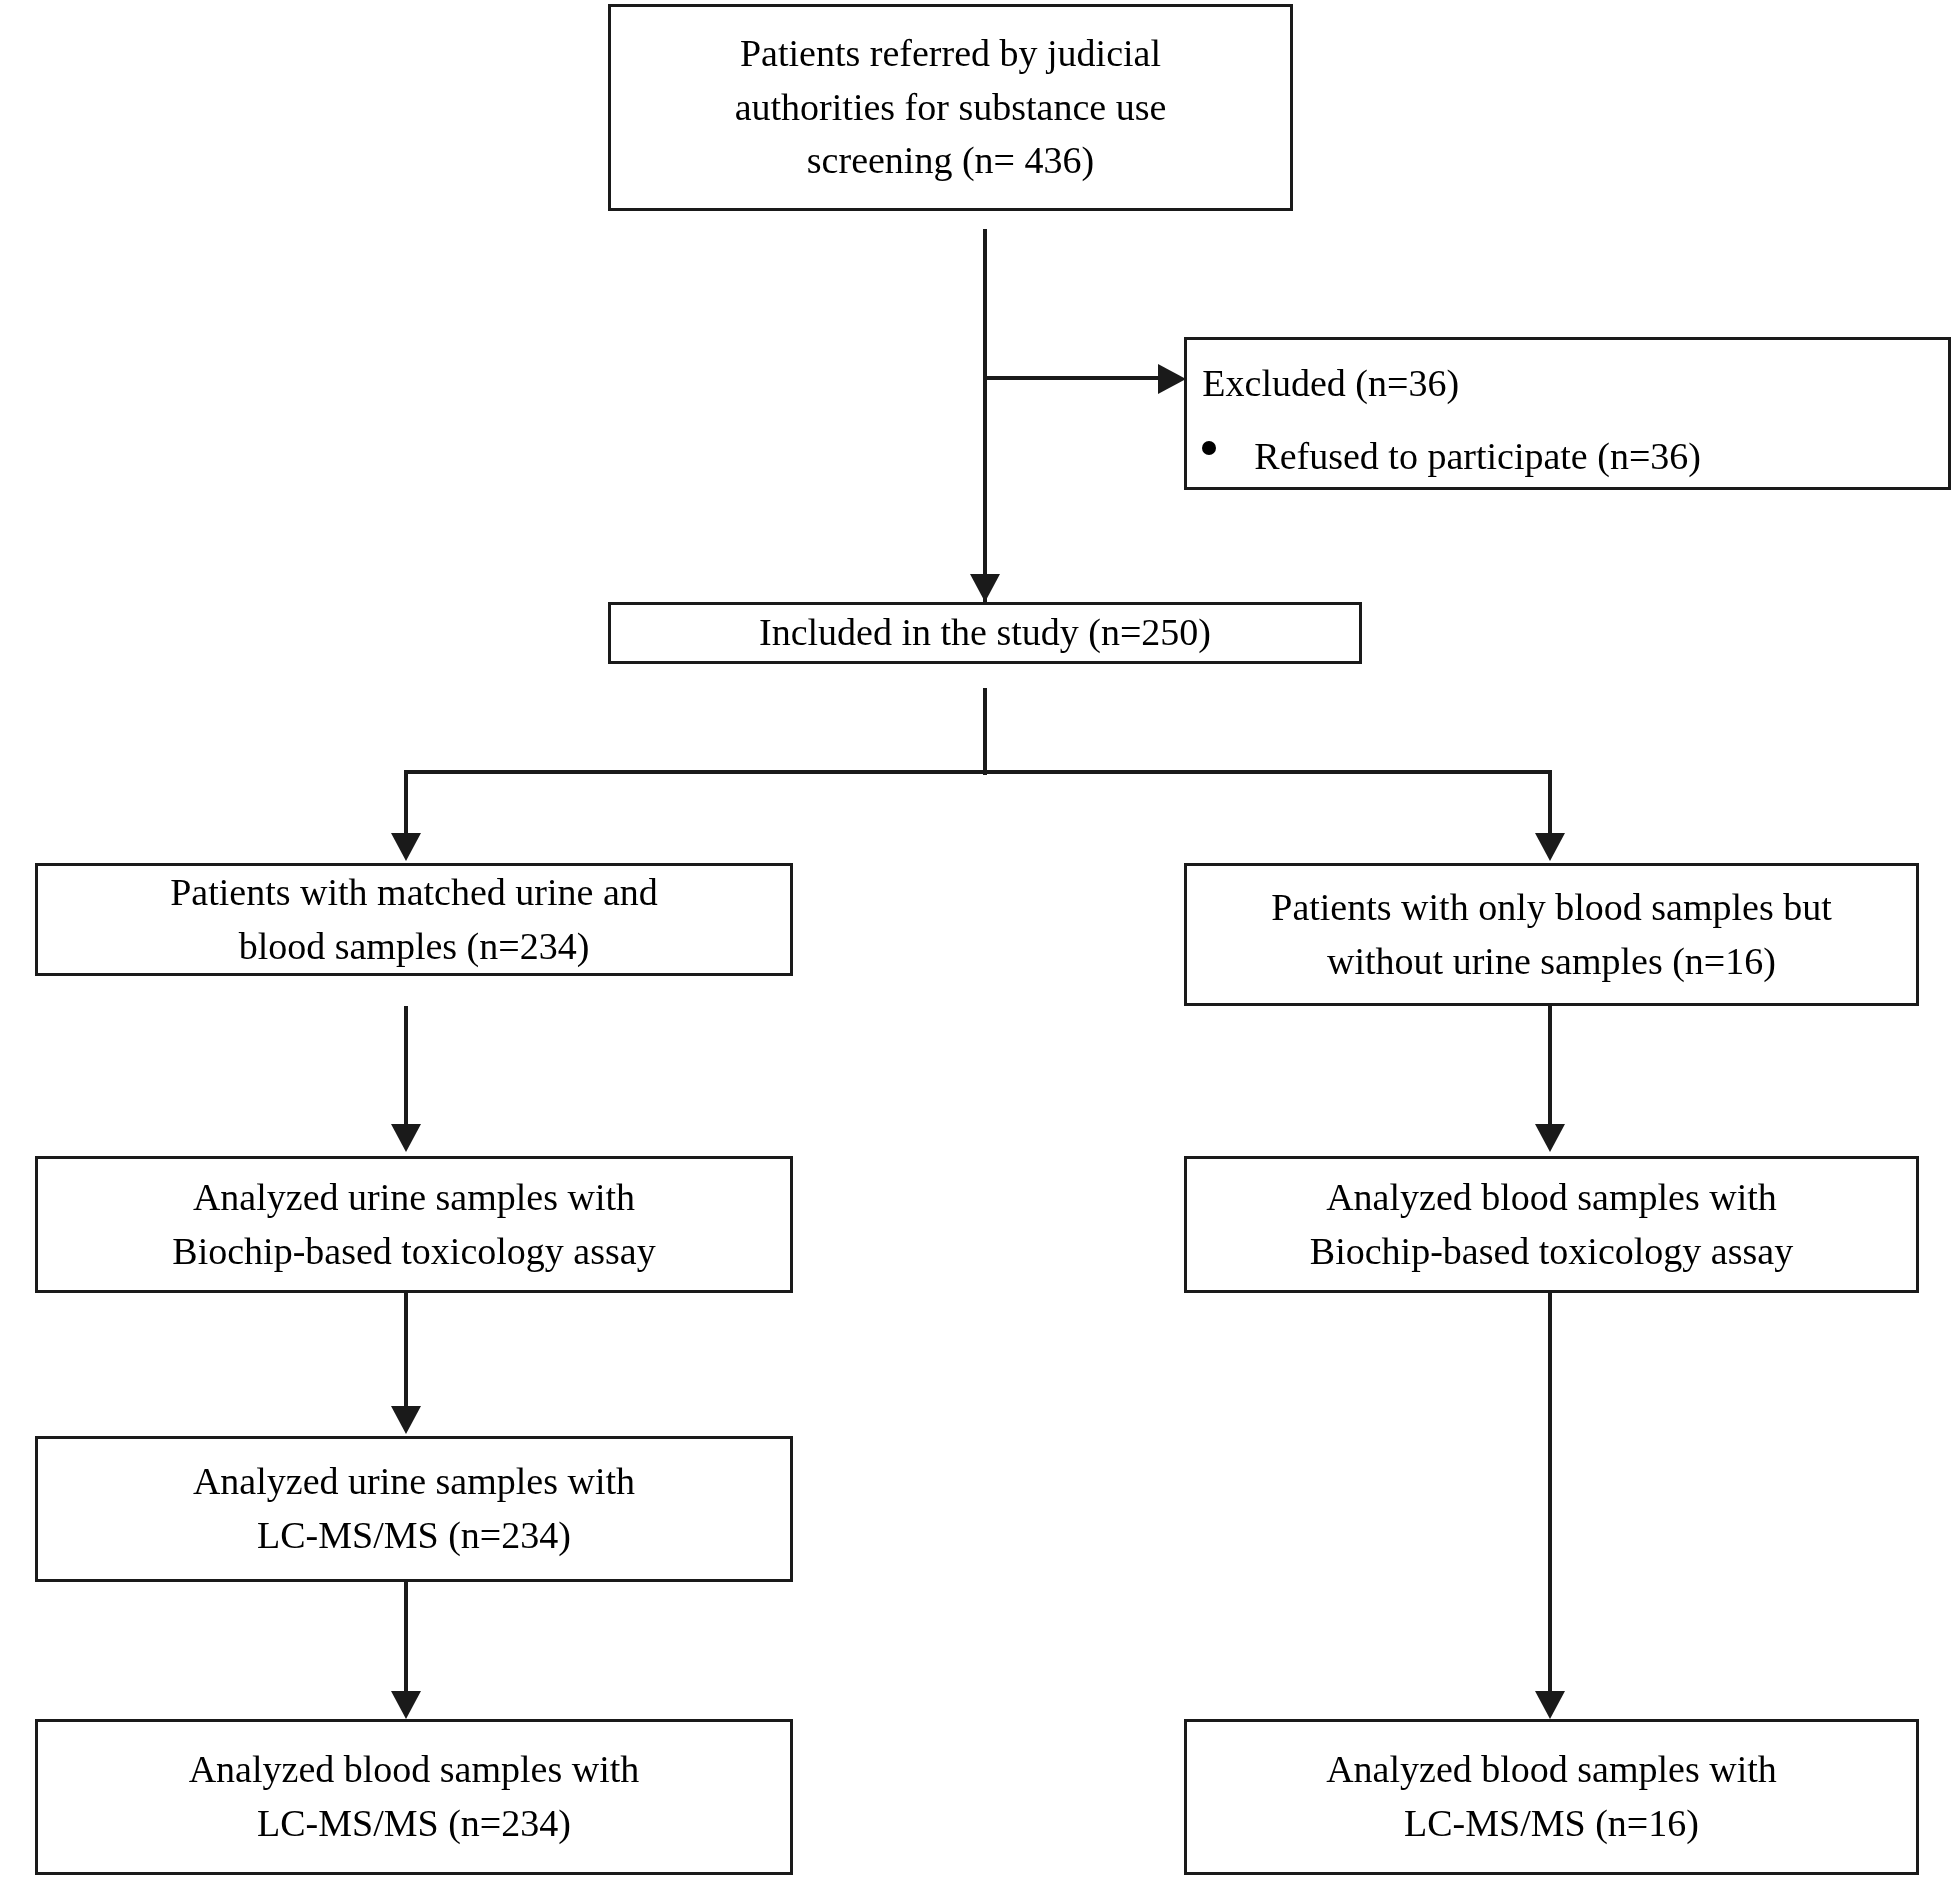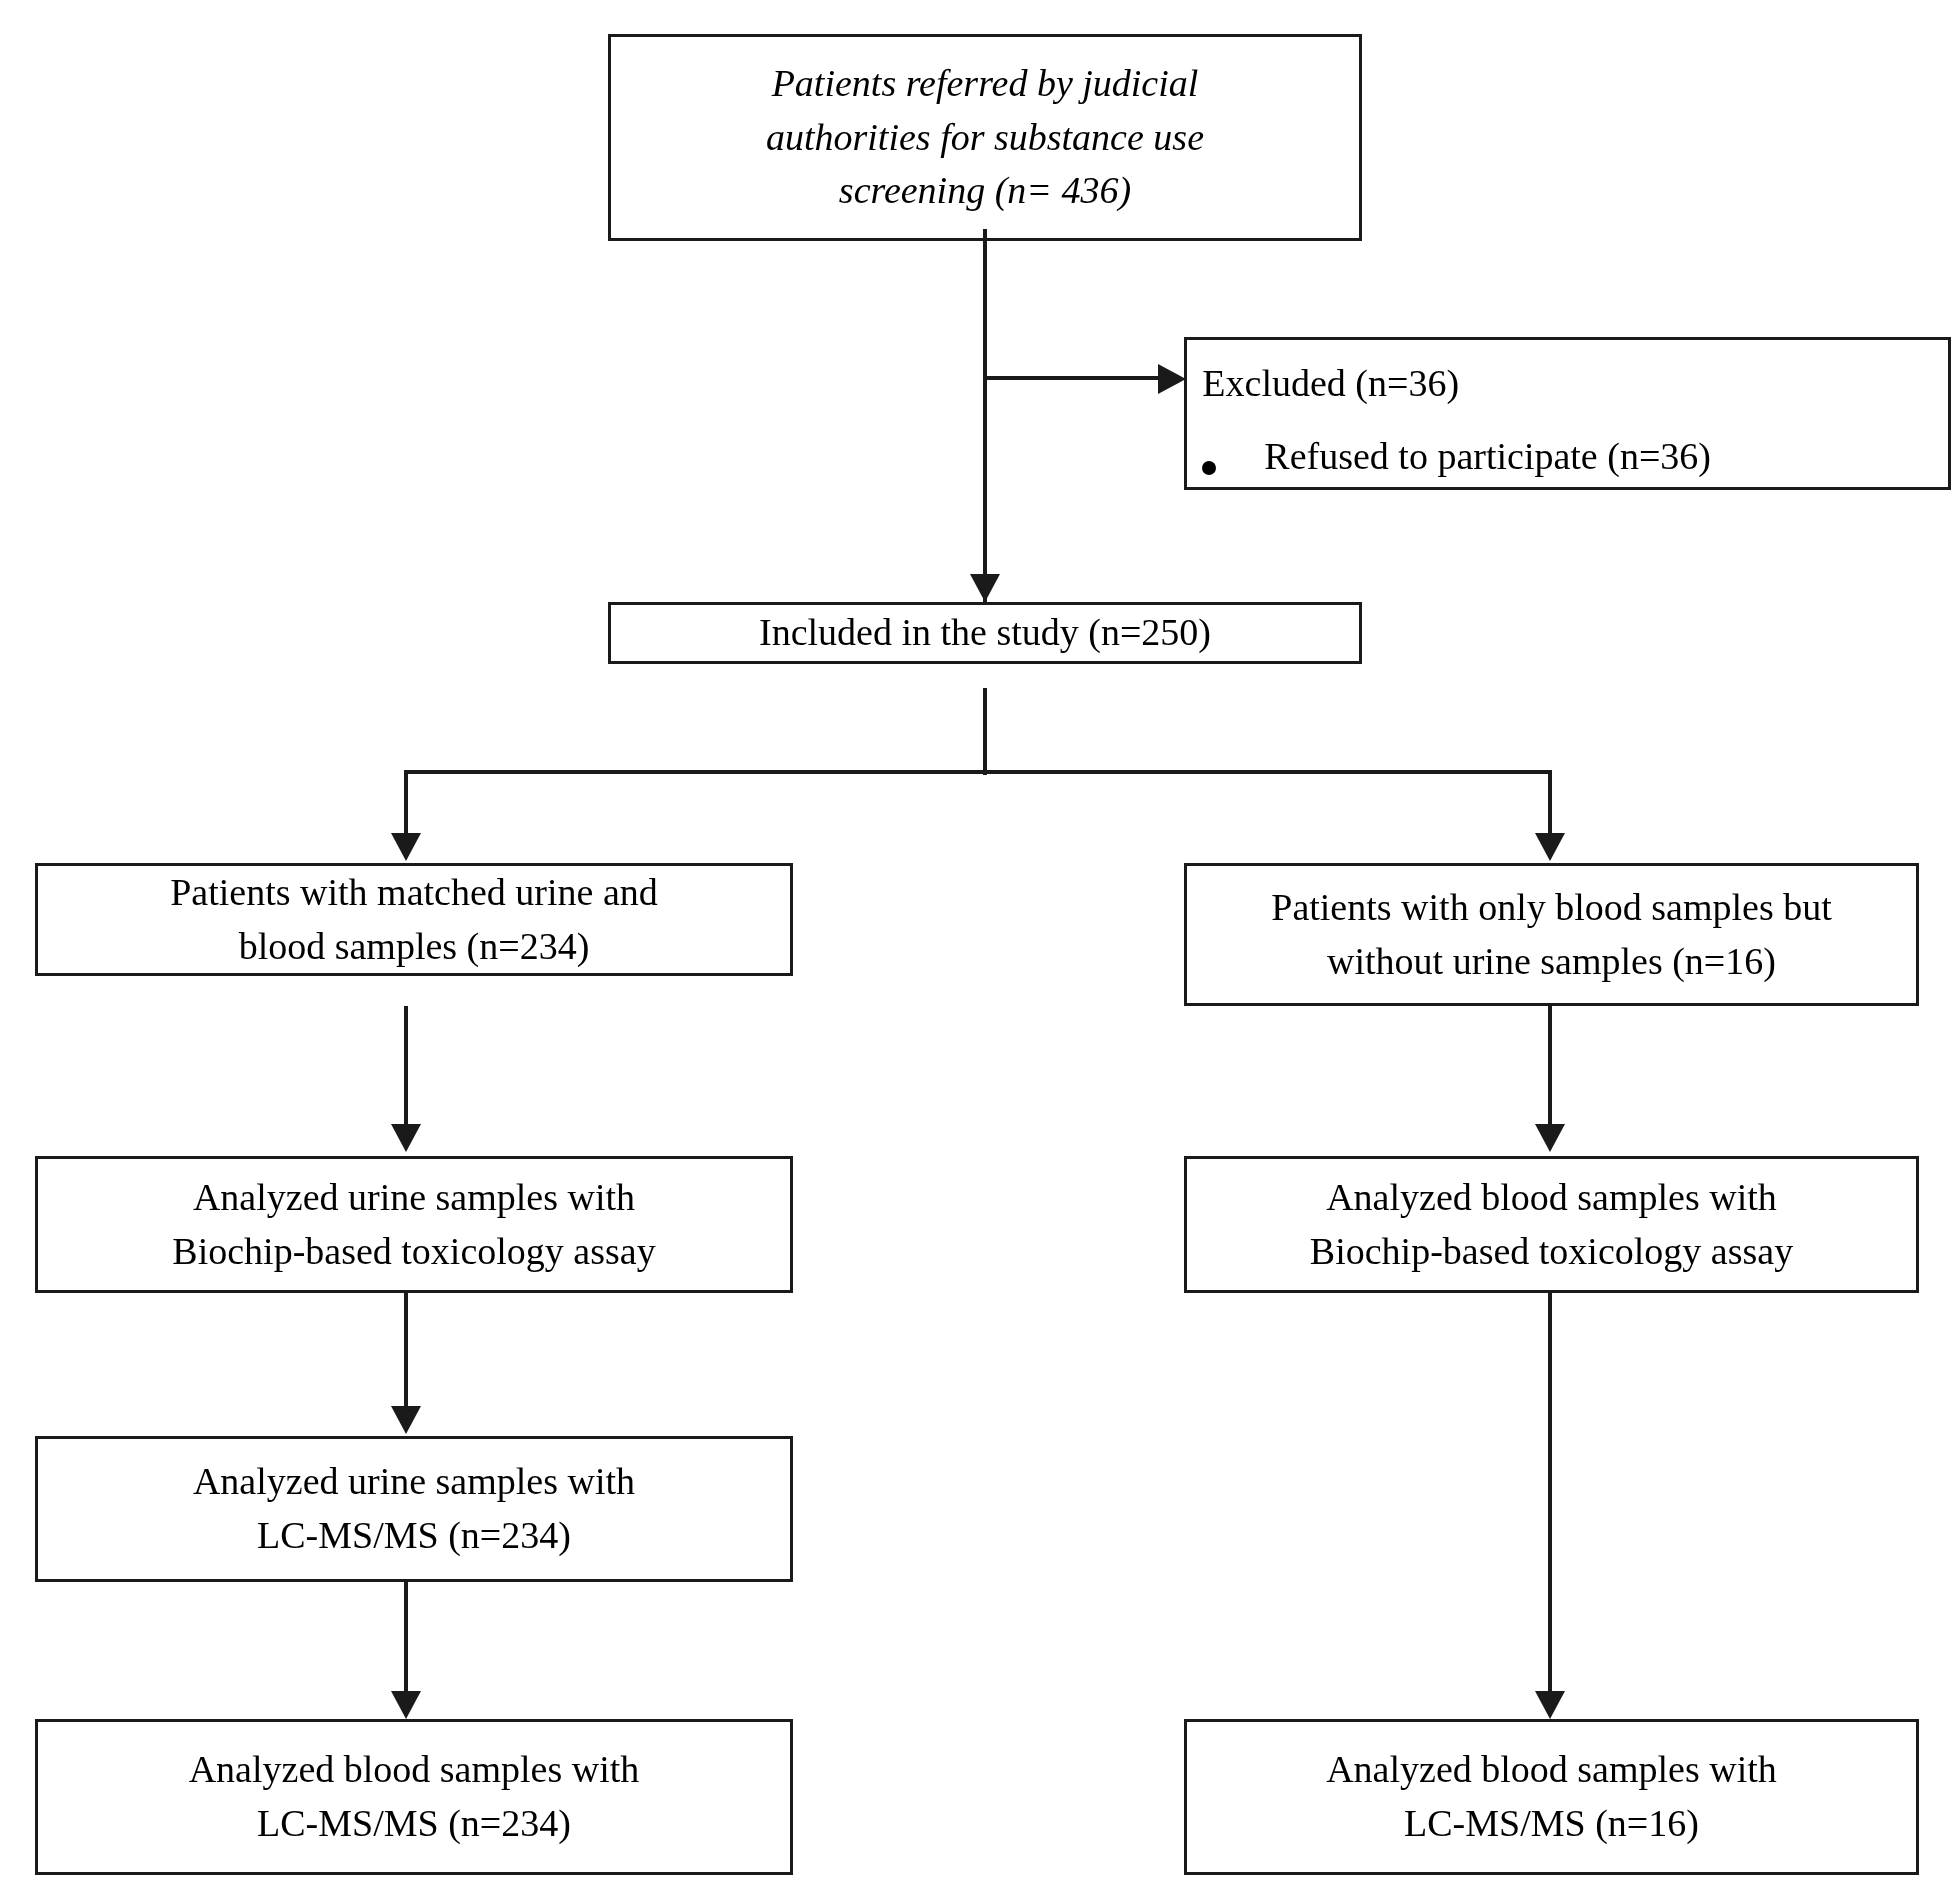--- a/index.html
+++ b/index.html
@@ -36,24 +36,23 @@
     text-align: left;
     justify-content: flex-start;
     padding: 16.6px 15.3px;
   }
   .node .line {
     display: block;
     white-space: nowrap;
   }
   .bullet-row {
     display: flex;
-    align-items: flex-end;
+    align-items: center;
     margin-top: 19px;
     white-space: nowrap;
-    gap: 10px;
   }
   .bullet-dot {
     display: inline-block;
     width: 14px;
     height: 14px;
     border-radius: 50%;
     background: #000000;
     margin-right: 38px;
     position: relative;
     top: -9px;
@@ -85,21 +84,21 @@
     border-top: 15.3px solid transparent;
     border-bottom: 15.3px solid transparent;
     border-left: 28px solid #1a1a1a;
   }
 </style>
 </head>
 <body>
 
 <div id="canvas">
 
-  <div class="node" style="left:608px; top:34px; width:754px; height:207px;font-style:italic;">
+  <div class="node" style="left:608px; top:4px; width:685px; height:207px;">
     <span class="line">Patients referred by judicial</span>
     <span class="line">authorities for substance use</span>
     <span class="line">screening (n= 436)</span>
   </div>
 
   <div class="node align-left" style="left:1184px; top:337px; width:767px; height:153px;">
     <span class="line">Excluded (n=36)</span>
     <span class="bullet-row">
       <span class="bullet-dot"></span>
       <span class="line">Refused to participate (n=36)</span>

